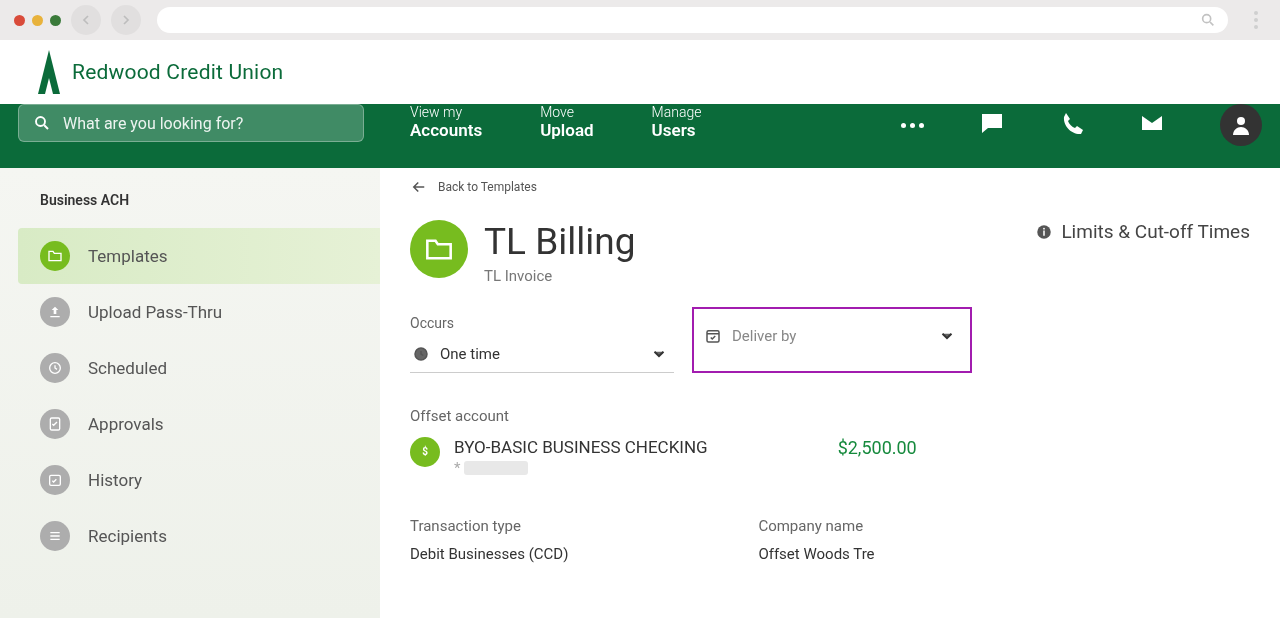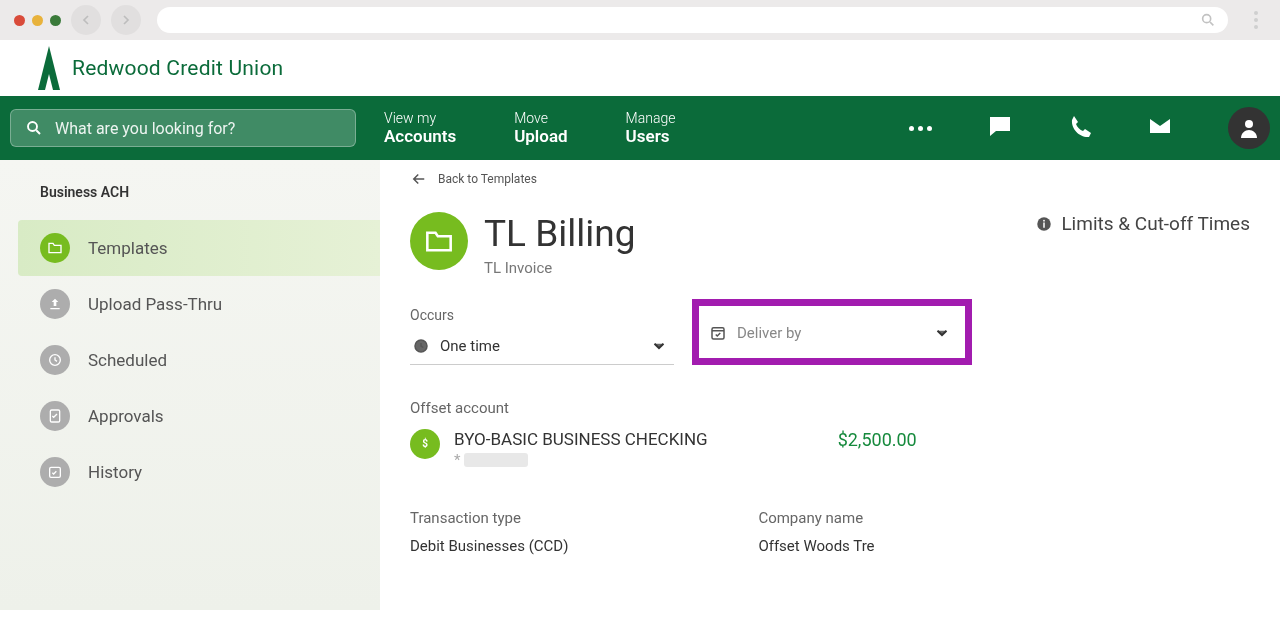--- a/index.html
+++ b/index.html
@@ -13,27 +13,27 @@
 .dot.yellow { background: #e8b23b; }
 .dot.green { background: #3a7a3a; }
 .nav-btn { width: 30px; height: 30px; border-radius: 50%; background: #e1dfdf; display: flex; align-items: center; justify-content: center; color: #aaa; }
 .nav-btn svg { width: 16px; height: 16px; }
 .omnibar { flex: 1; height: 26px; background: #fff; border-radius: 13px; display: flex; align-items: center; justify-content: flex-end; padding: 0 12px; margin-left: 6px; }
 .omnibar .search-ico { color: #c2c2c2; }
 .kebab { width: 20px; display: flex; flex-direction: column; align-items: center; gap: 3px; margin-left: 8px; }
 .kebab span { width: 4px; height: 4px; background: #cfcfcf; border-radius: 50%; }
 
 
-.logo-bar { height: 56px; display: flex; align-items: center; padding-left: 36px; background: #fff; }
+.logo-bar { height: 64px; display: flex; align-items: center; padding-left: 36px; background: #fff; }
 .logo { display: flex; align-items: center; gap: 10px; }
 .logo-text { color: #0b6b3a; font-size: 21px; font-weight: 400; letter-spacing: 0.2px; }
 .logo svg { width: 26px; height: 48px; }
 
 
-.green-nav { height: 64px; background: #0b6b3a; display: flex; align-items: center; padding: 0 10px; }
+.green-nav { height: 64px; background: #0b6b3a; display: flex; align-items: flex-start; padding: 0 18px; gap: 18px; }
 .search-box { width: 346px; height: 38px; background: rgba(255,255,255,0.22); border-radius: 6px; display: flex; align-items: center; padding: 0 14px; gap: 12px; color: #fff; border: 1px solid rgba(255,255,255,0.3); }
 .search-box input { background: transparent; border: none; outline: none; color: #fff; font-size: 16px; flex: 1; }
 .search-box input::placeholder { color: rgba(255,255,255,0.9); }
 .search-box svg { width: 18px; height: 18px; }
 .nav-items { display: flex; gap: 58px; margin-left: 28px; color: #fff; }
 .nav-col { cursor: pointer; }
 .nav-top { font-size: 14px; font-weight: 300; }
 .nav-bot { font-size: 17px; font-weight: 600; }
 .nav-icons { display: flex; gap: 56px; margin-left: auto; align-items: center; color: #fff; }
 .nav-icons .ico { cursor: pointer; }
@@ -70,21 +70,21 @@
 .limits svg { width: 18px; height: 18px; }
 
 .fields-row { display: flex; gap: 18px; margin-bottom: 34px; }
 .field { width: 264px; }
 .field-label { font-size: 14px; color: #666; margin-bottom: 4px; }
 .field-input { height: 38px; border-bottom: 1px solid #ccc; display: flex; align-items: center; gap: 10px; padding: 0 6px 0 2px; cursor: pointer; }
 .field-input svg { width: 18px; height: 18px; fill: #666; }
 .field-input .chev { margin-left: auto; }
 .field-input .val { font-size: 15px; color: #333; }
 .field-input .ph { color: #888; }
-.deliver-wrap { width: 280px; border: 7px solid #a21caf; padding: 8px 8px 6px 8px; margin-top: -8px; }
+.deliver-wrap { width: 280px; border: 2px solid #a21caf; padding: 8px 8px 6px 8px; margin-top: -8px; }
 .deliver-wrap .field-input { border-bottom: none; }
 
 .offset-label { font-size: 15px; color: #666; margin-bottom: 12px; }
 .offset-row { display: flex; align-items: flex-start; gap: 14px; margin-bottom: 40px; }
 .o-icon { width: 30px; height: 30px; border-radius: 50%; background: #77bc1f; display: flex; align-items: center; justify-content: center; color: #fff; font-size: 16px; font-weight: 600; flex-shrink: 0; }
 .o-icon svg { width: 16px; height: 16px; fill: #fff; }
 .o-name { font-size: 17px; color: #333; }
 .o-acct { color: #aaa; font-size: 15px; margin-top: 2px; display: flex; align-items: center; gap: 4px; }
 .mask { display: inline-block; width: 64px; height: 14px; background: #e8e8e8; border-radius: 3px; }
 .o-amount { margin-left: 116px; font-size: 18px; color: #168a3d; }
@@ -223,20 +223,28 @@
       </div>
       <div class="side-item">
         <div class="sicon">
             <svg viewBox="0 0 24 24">
               <rect x="4" y="5" width="16" height="15" rx="2" fill="none" stroke="#fff" stroke-width="2"></rect>
               <path d="M8 13l2 2 4-4" fill="none" stroke="#fff" stroke-width="2"></path>
             </svg>
           </div>
         <span class="side-label">History</span>
       </div>
+      <div class="side-item">
+        <div class="sicon">
+            <svg viewBox="0 0 24 24">
+              <path d="M5 7h14M5 12h14M5 17h14" stroke="#fff" stroke-width="2"></path>
+            </svg>
+          </div>
+        <span class="side-label">Recipients</span>
+      </div>
     </div>
   </div>
 
   <div class="main">
     <div class="back-link">
       <svg viewBox="0 0 24 24" fill="none" stroke="#555" stroke-width="2">
           <path d="M19 12H5M11 6l-6 6 6 6"></path>
         </svg>
       <span>Back to Templates</span>
     </div>

